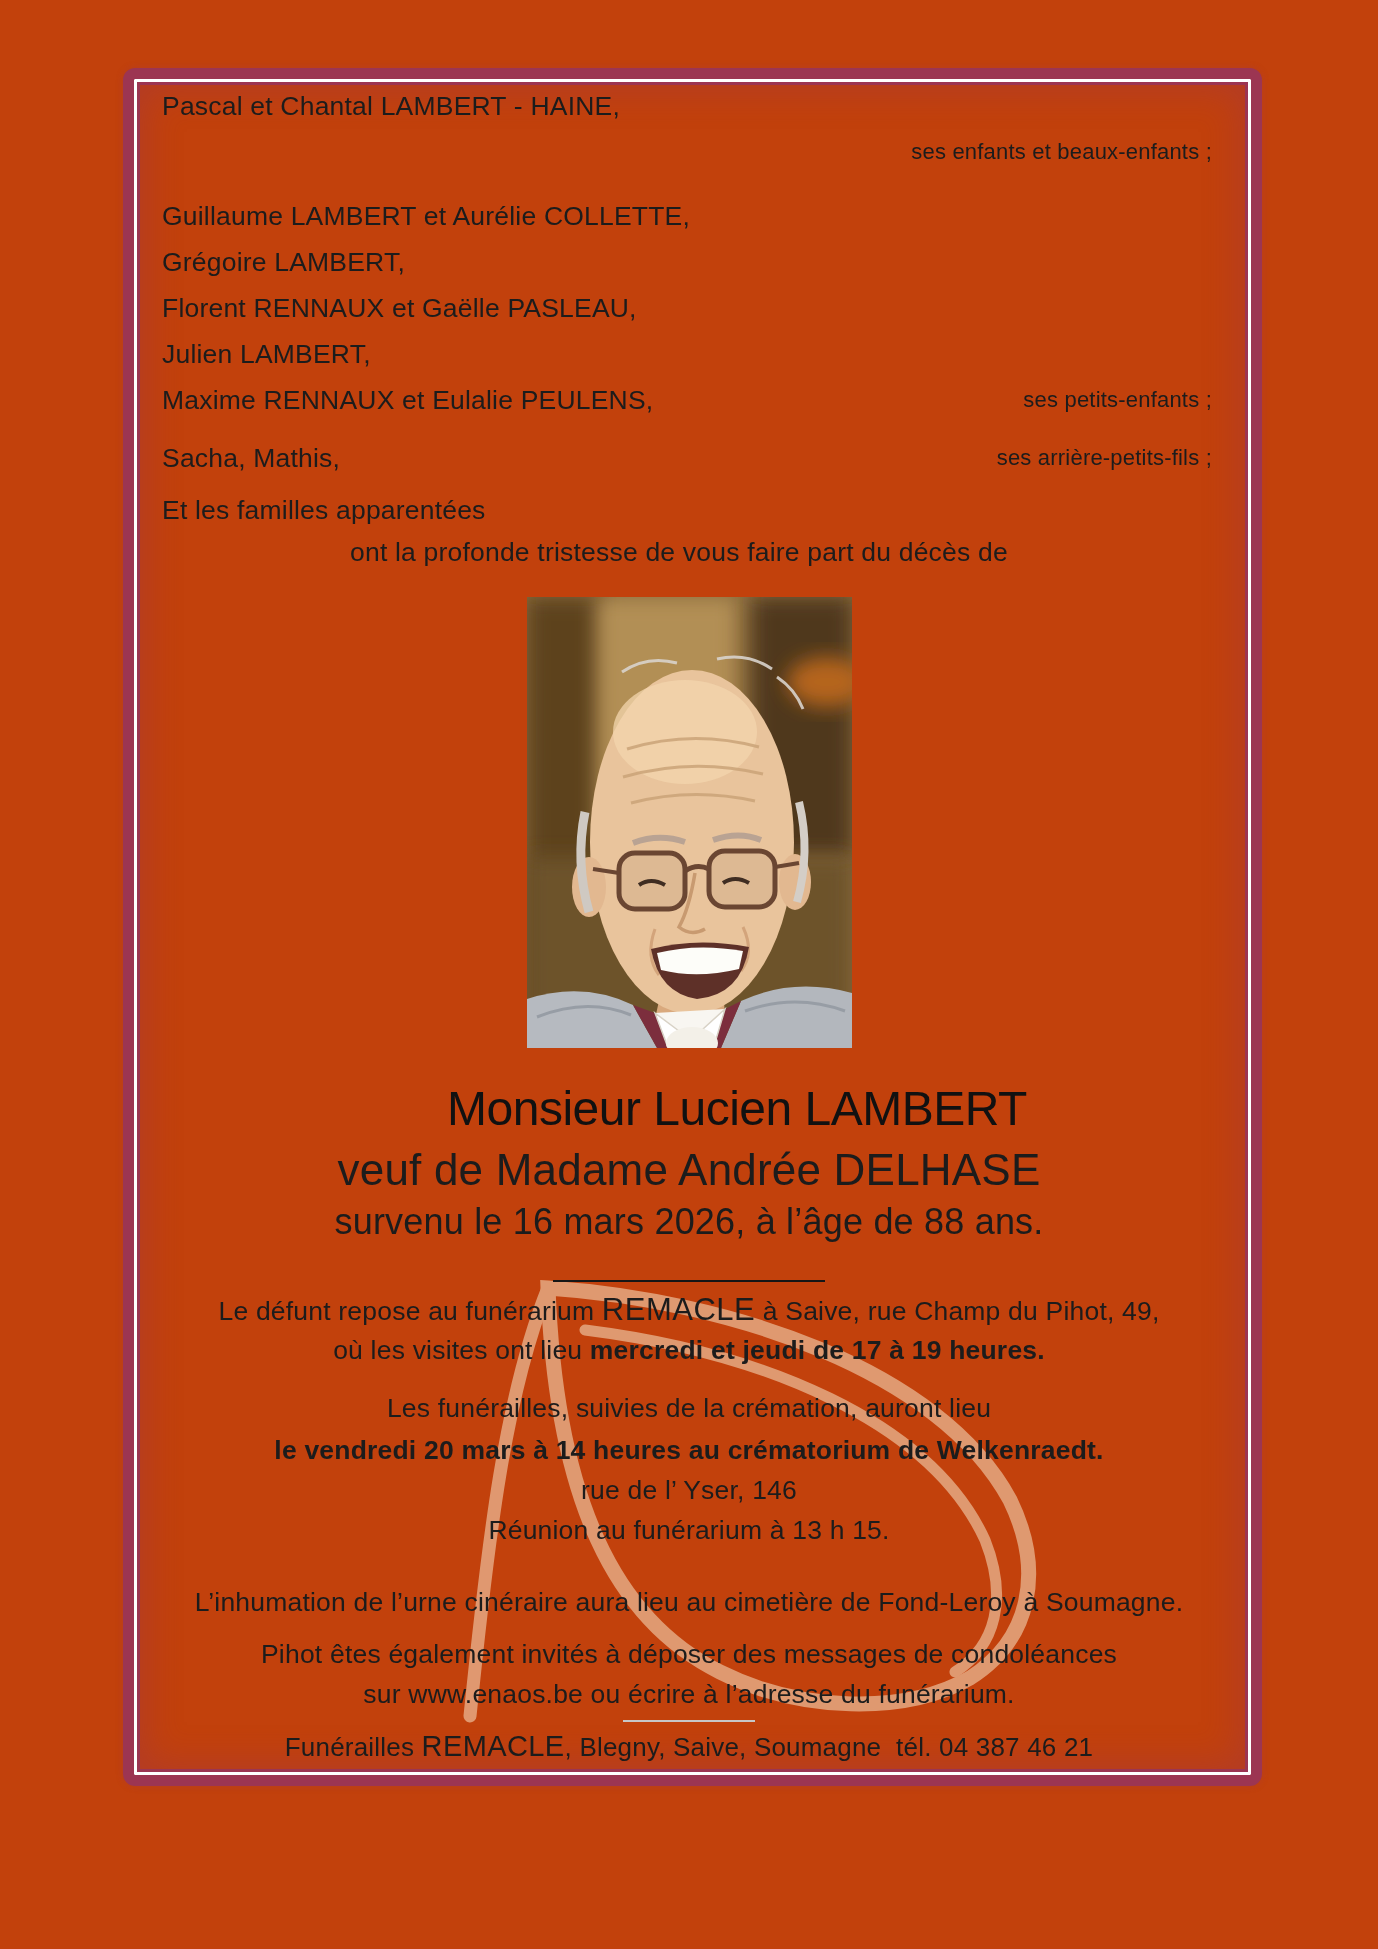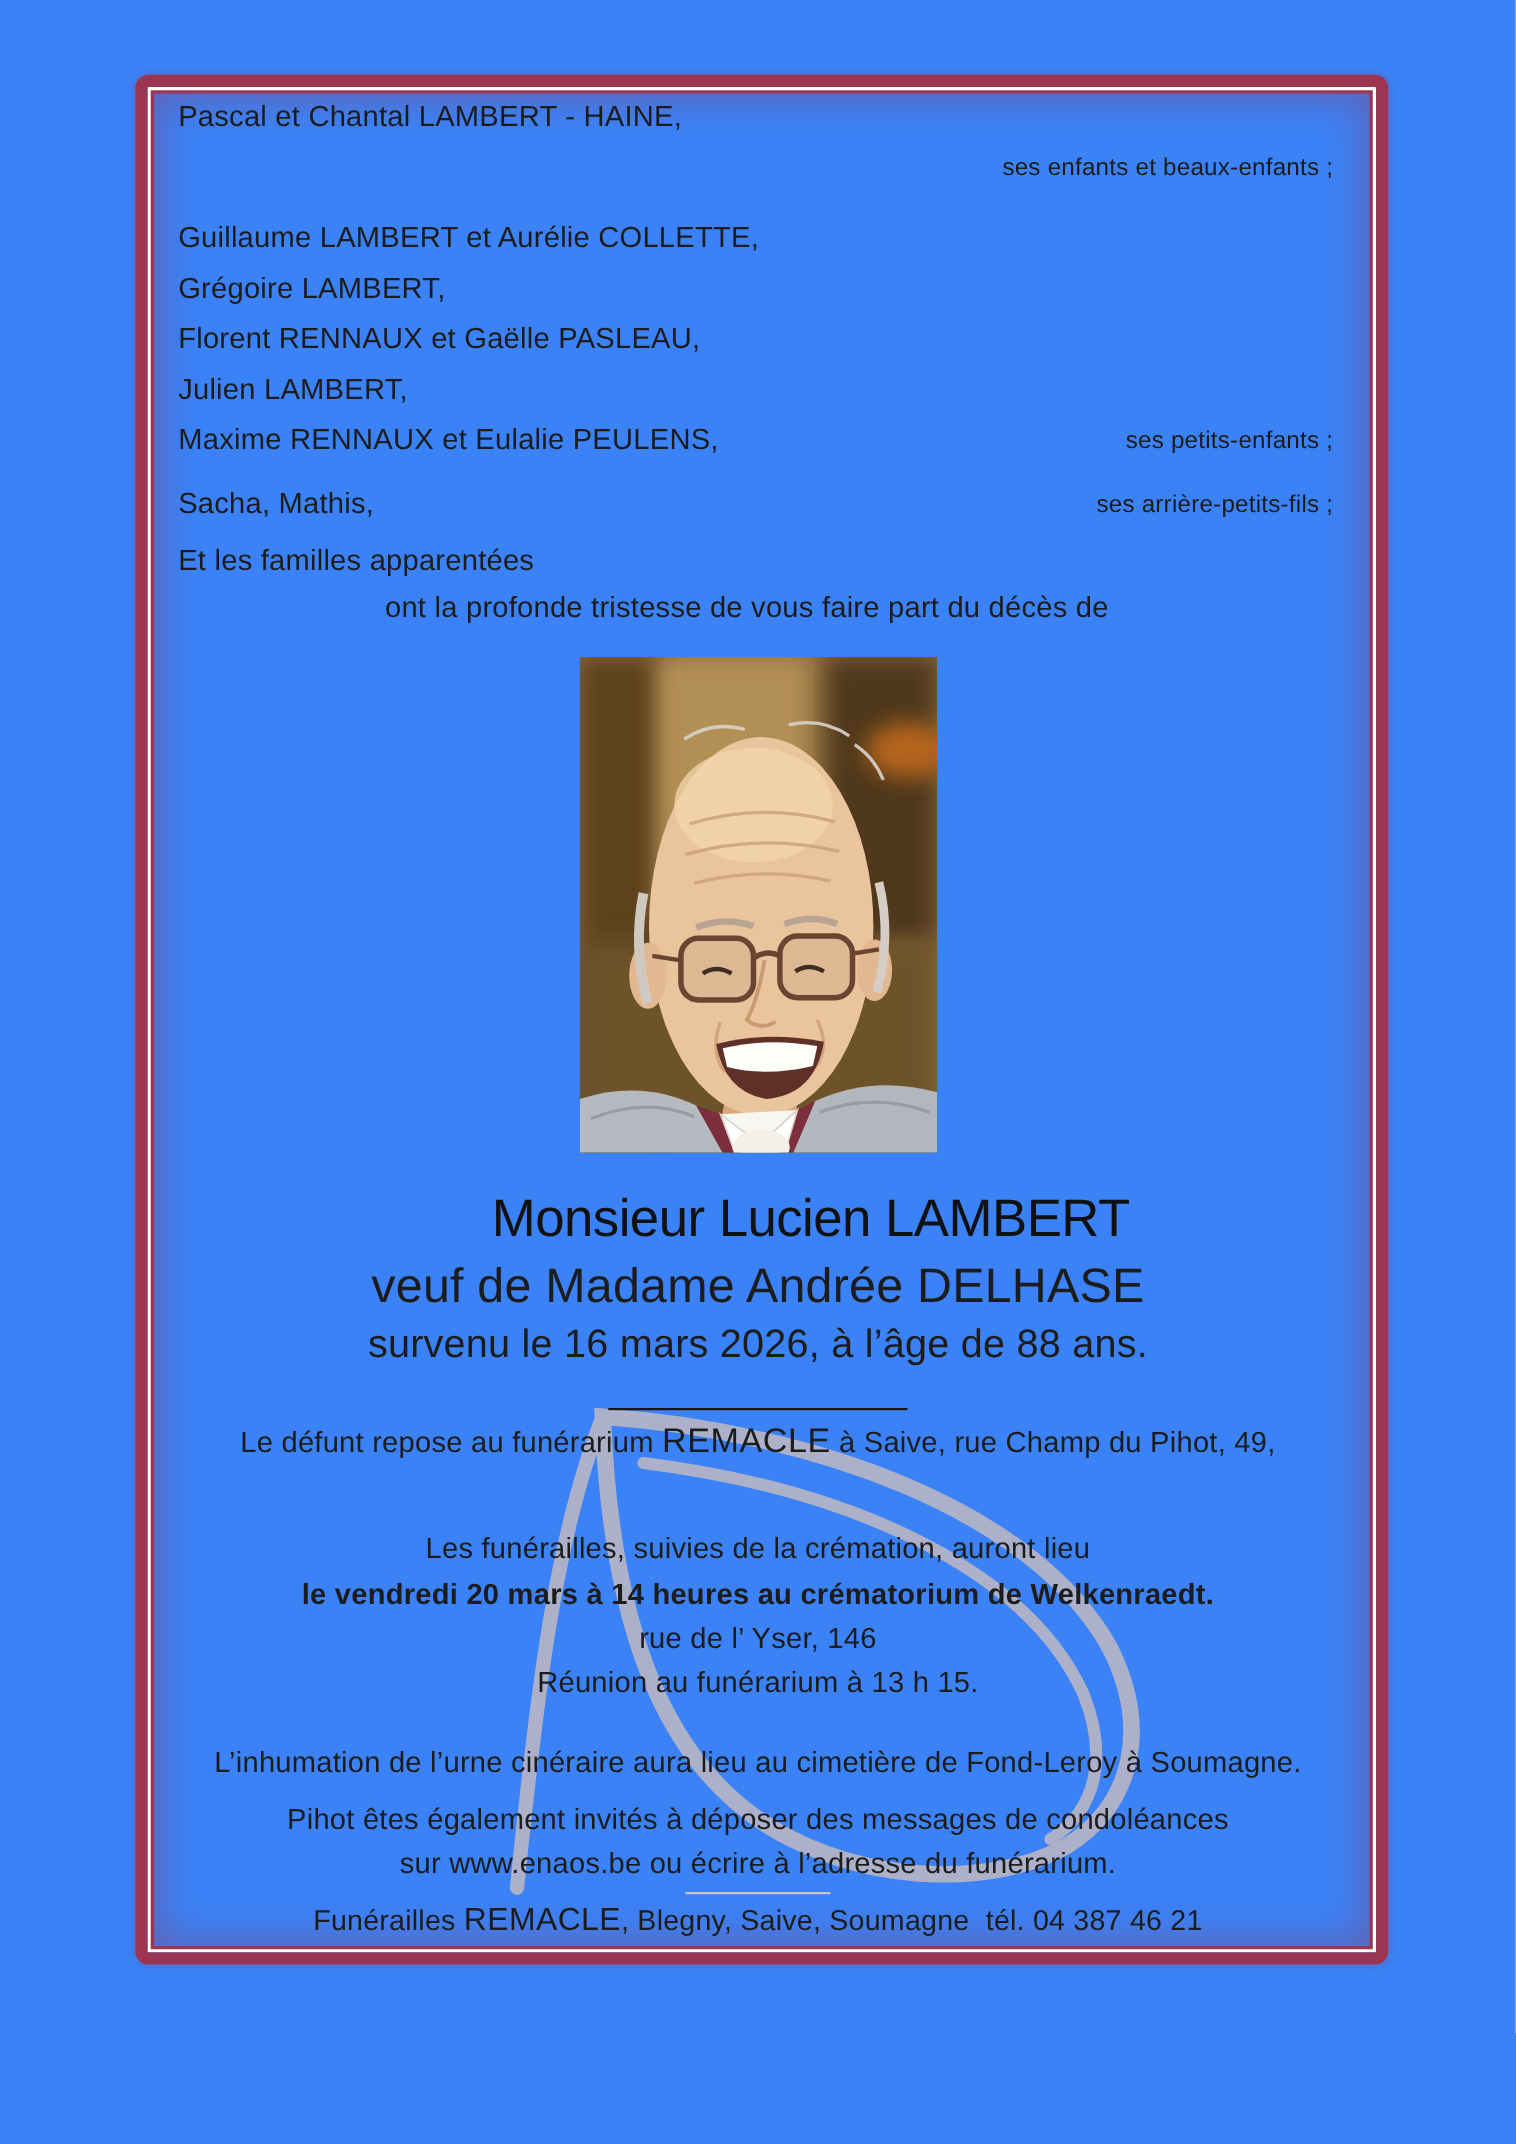--- a/index.html
+++ b/index.html
@@ -1,17 +1,17 @@
 <!DOCTYPE html>
 <html lang="fr"><head>
 <meta charset="utf-8">
 <style>
   html,body{margin:0;padding:0;background:#ffffff;}
   .sheet{
-    position:relative;width:1378px;height:1949px;background:#3b82f6;overflow:hidden;
+    position:relative;width:1378px;height:1949px;background:#c2410c;overflow:hidden;
     font-family:"Liberation Sans","DejaVu Sans",sans-serif;color:#1c1c1c;
   }
   .frame{
     position:absolute;left:123px;top:68px;width:1139px;height:1718px;box-sizing:border-box;
     border:11px solid #9c3552;border-radius:12px;
     box-shadow:
       inset 0 0 0 3px #ffffff,
       inset 0 0 0 6px #9c3552,
       inset 0 0 34px 12px rgba(156,53,82,0.38),
       0 0 7px rgba(156,53,82,0.30);
@@ -121,20 +121,21 @@
     </svg>
   </div>
 
   <div class="line center name-title" style="top:1108px">Monsieur Lucien LAMBERT</div>
   <div class="line center widower" style="top:1170px">veuf de Madame Andrée DELHASE</div>
   <div class="line center death" style="top:1222px">survenu le 16 mars 2026, à l’âge de 88 ans.</div>
 
   <div class="hr1" style="top:1280px"></div>
 
   <div class="line center" style="top:1310px"><span>Le défunt repose au funérarium </span><span class="brand">REMACLE</span><span> à Saive, rue Champ du Pihot, 49,</span></div>
+  <div class="line center" style="top:1350px"><span>où les visites ont lieu </span><span class="b">mercredi et jeudi de 17 à 19 heures.</span></div>
 
   <div class="line center" style="top:1408px">Les funérailles, suivies de la crémation, auront lieu</div>
   <div class="line center b" style="top:1450px">le vendredi 20 mars à 14 heures au crématorium de Welkenraedt.</div>
   <div class="line center" style="top:1490px">rue de l’ Yser, 146</div>
   <div class="line center" style="top:1530px">Réunion au funérarium à 13 h 15.</div>
 
   <div class="line center" style="top:1602px">L’inhumation de l’urne cinéraire aura lieu au cimetière de Fond-Leroy à Soumagne.</div>
 
   <div class="line center" style="top:1654px">Pihot êtes également invités à déposer des messages de condoléances</div>
   <div class="line center" style="top:1694px">sur www.enaos.be ou écrire à l’adresse du funérarium.</div>

